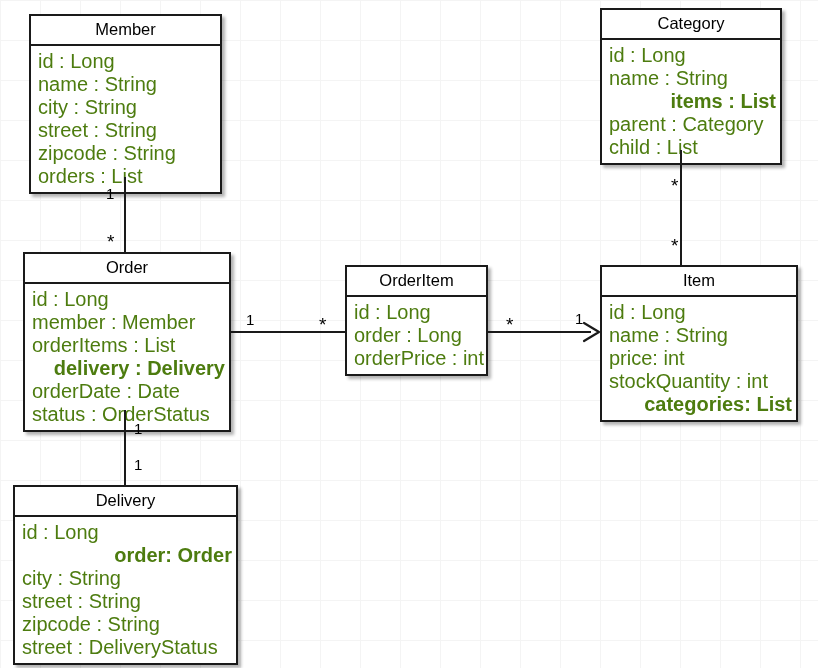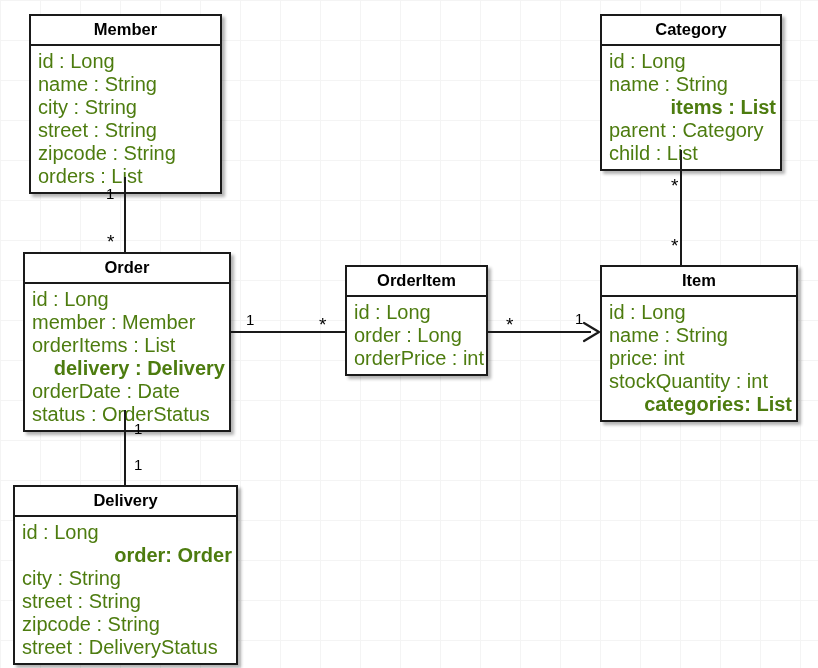--- a/index.html
+++ b/index.html
@@ -29,21 +29,21 @@
     position: absolute;
     box-sizing: border-box;
     background: #ffffff;
     border: 2px solid #1a1a1a;
     box-shadow: 3px 3px 3px rgba(0,0,0,0.30);
   }
   .uml-class .class-name {
     box-sizing: border-box;
     width: 100%;
     text-align: center;
-    font-weight: bold;
+    font-weight: normal;
     font-size: 16.5px;
     line-height: 1;
     padding: 5px 4px 6px 4px;
     border-bottom: 2px solid #1a1a1a;
     color: #000000;
     white-space: nowrap;
   }
   .uml-class .attr-list {
     box-sizing: border-box;
     padding: 4px 0 4px 0;
@@ -96,21 +96,21 @@
     <div class="attr-list">
       <div class="attr">id : Long</div>
       <div class="attr">name : String</div>
       <div class="attr">city : String</div>
       <div class="attr">street : String</div>
       <div class="attr">zipcode : String</div>
       <div class="attr">orders : List</div>
     </div>
   </div>
 
-  <div class="uml-class" style="left:600px; top:14px; width:182px;">
+  <div class="uml-class" style="left:600px; top:8px; width:182px;">
     <div class="class-name">Category</div>
     <div class="attr-list">
       <div class="attr">id : Long</div>
       <div class="attr">name : String</div>
       <div class="attr bold">items : List</div>
       <div class="attr">parent : Category</div>
       <div class="attr">child : List</div>
     </div>
   </div>
 

